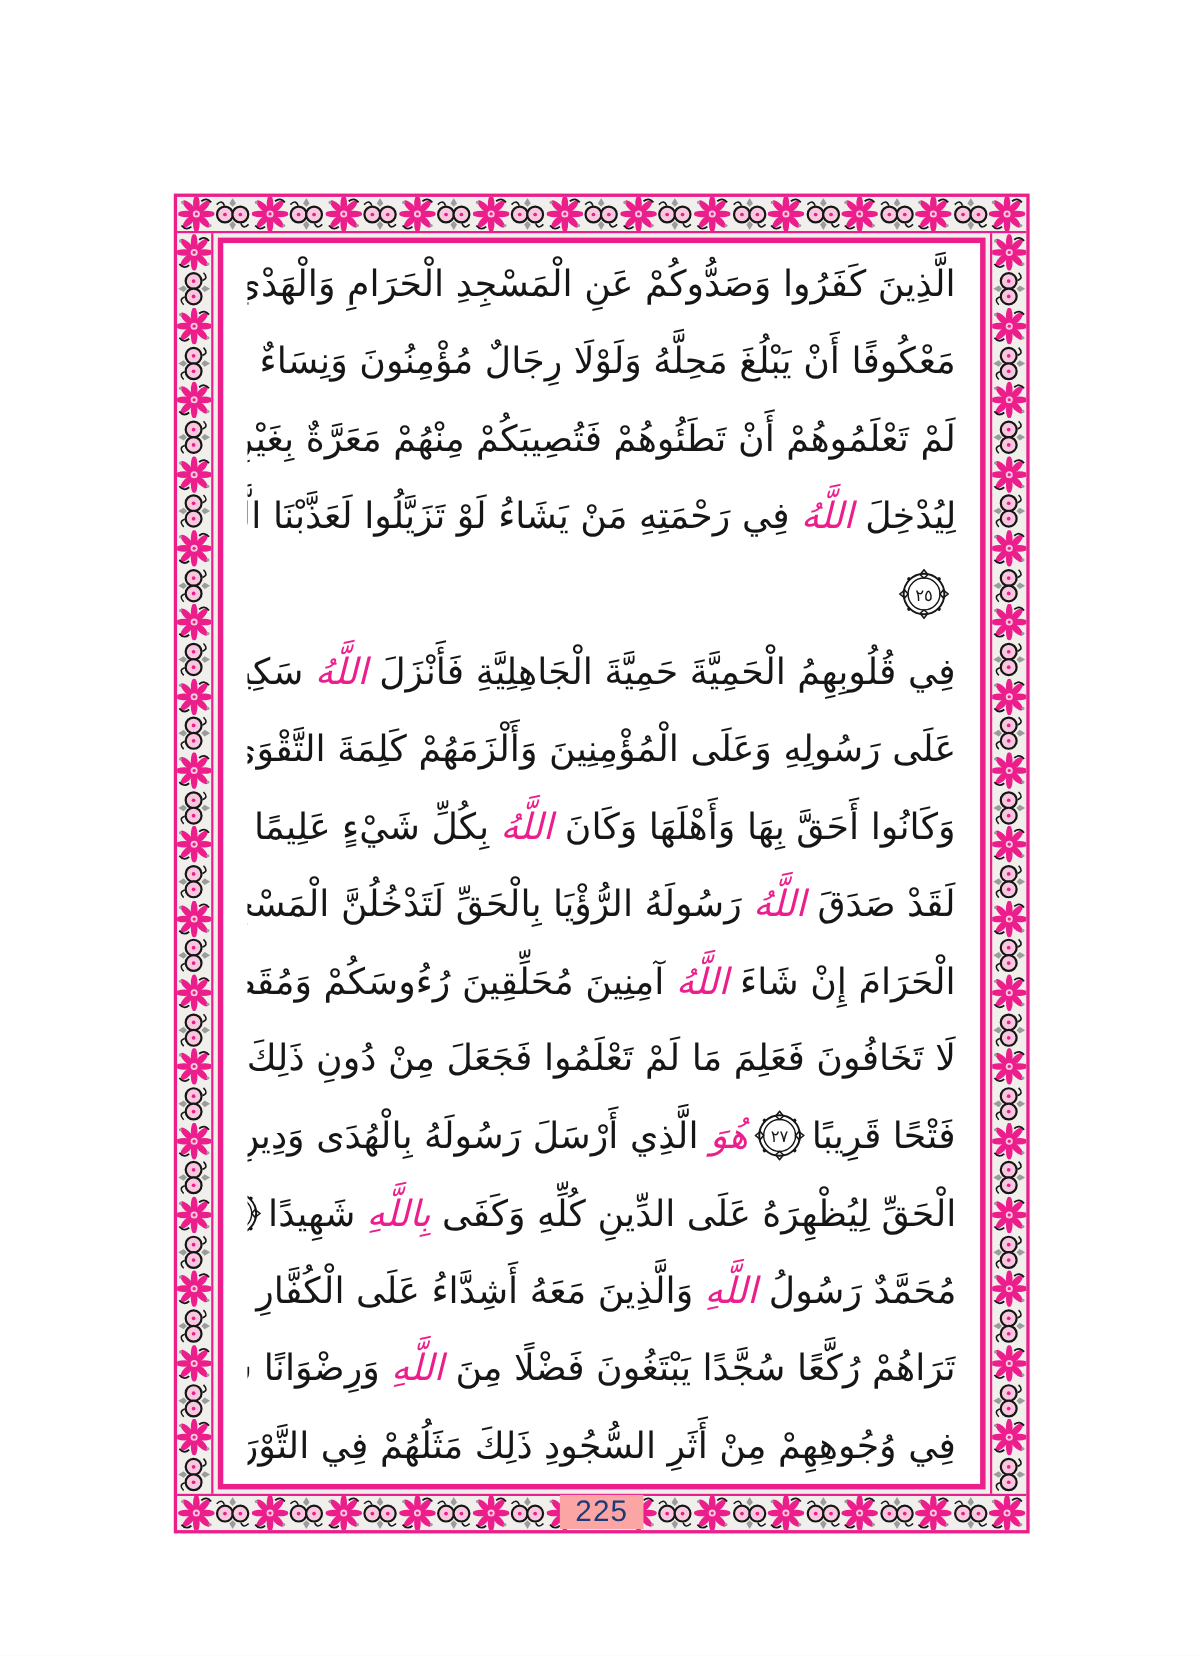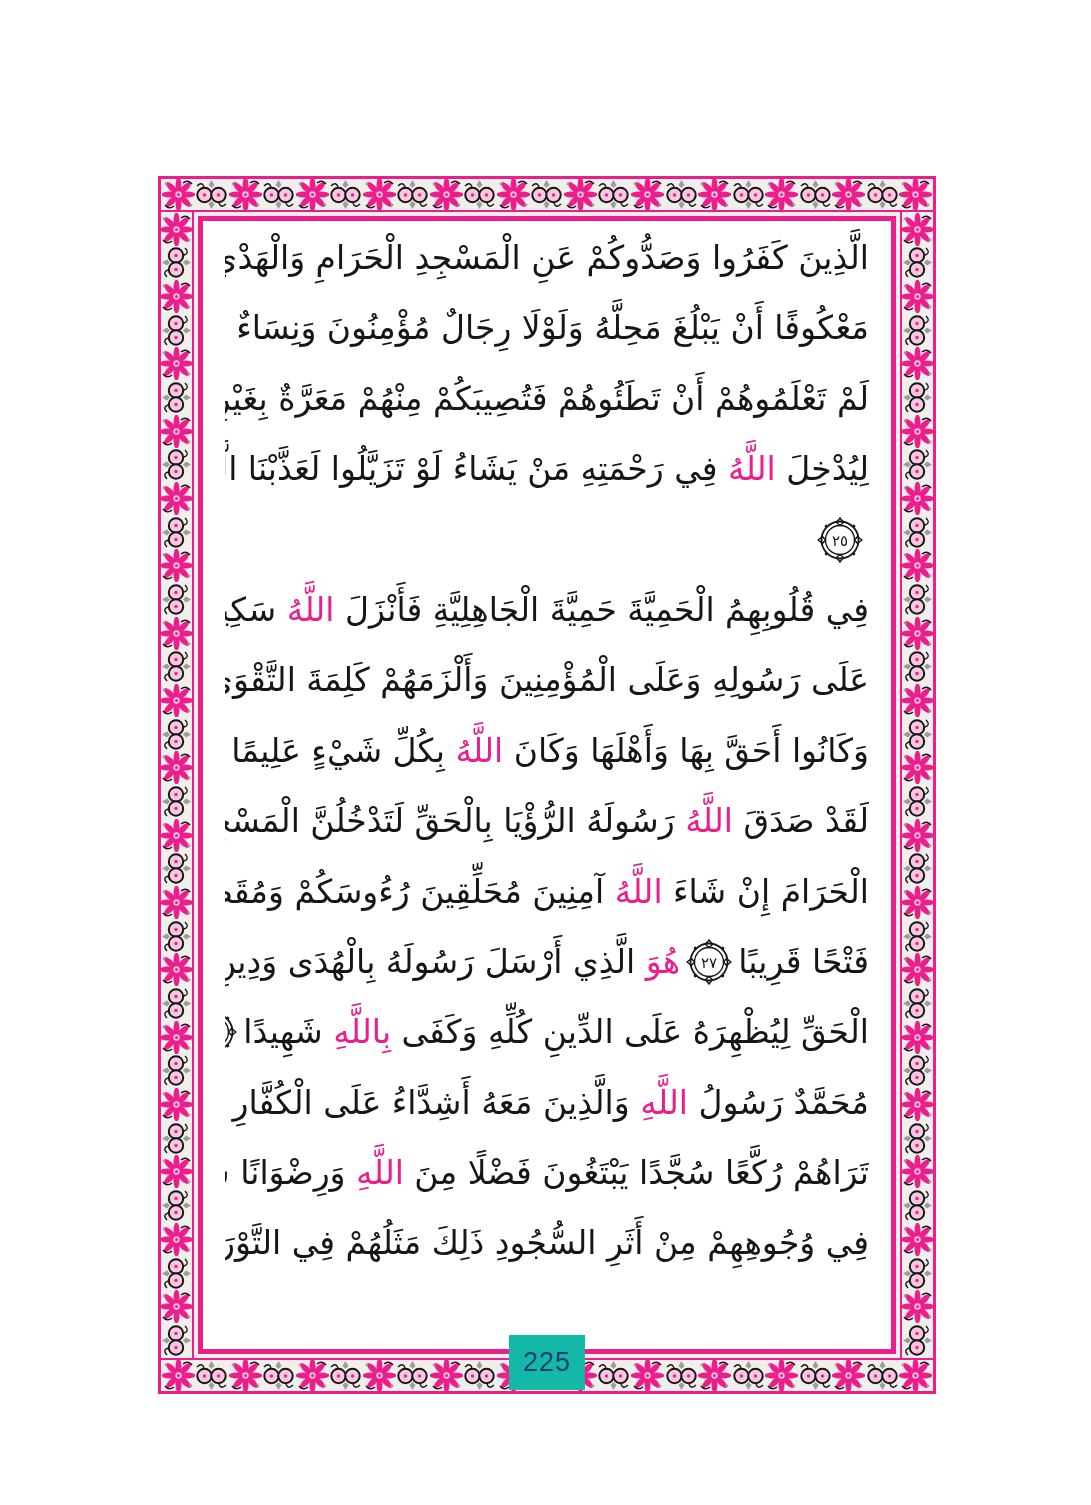--- a/index.html
+++ b/index.html
@@ -25,30 +25,30 @@
     padding:2px 22px 0 22px;overflow:hidden;
   }
   .lines{direction:rtl;}
   .line{
     height:70.4px;line-height:70.4px;white-space:nowrap;
     font-size:33px;color:var(--ink,#161616);
     text-align:justify;text-align-last:justify;
     direction:rtl;overflow:hidden;
   }
   .seg{color:var(--ink,#161616);}
-  .allah{color:var(--pink,#EC1E8C);}
+  .allah{color:var(--pink,#EC1E8C);font-style:italic;}
   .medallion{
     display:inline-block;width:46px;height:46px;vertical-align:-12px;
     margin:0 6px;line-height:normal;
   }
   .medallion svg{display:block;width:46px;height:46px;}
   .pagenum{
     position:absolute;bottom:1px;left:50%;transform:translateX(-50%);
-    z-index:3;background:#14b8a6;height:31px;line-height:31px;
-    padding:12px 14px;font-family:"Liberation Sans",sans-serif;
+    z-index:3;background:#fca5a5;height:31px;line-height:31px;
+    padding:0 14px;font-family:"Liberation Sans",sans-serif;
     font-size:27px;color:var(--navy,#1C3C77);letter-spacing:1px;
   }
 </style>
 </head>
 <body>
 
 <div class="canvas" id="canvas" style="--pink: #EC1E8C; --lpink: #F8C9DE; --band: #F0EFEB; --ink: #161616; --gray: #9C9C9C; --navy: #1C3C77;">
   <div class="frame">
     <div class="strip strip-top" id="strip-top">
         <span class="tile">
@@ -1915,20 +1915,21 @@
                 <path d="M23 1 l3.5 4.5 -3.5 3 -3.5 -3 z" fill="none" stroke="#161616" stroke-width="1.4" transform="rotate(180 23 23)"></path>
                 <path d="M23 1 l3.5 4.5 -3.5 3 -3.5 -3 z" fill="none" stroke="#161616" stroke-width="1.4" transform="rotate(270 23 23)"></path>
                 <circle cx="23" cy="3.6" r="1.6" fill="#161616" transform="rotate(45 23 23)"></circle>
                 <circle cx="23" cy="3.6" r="1.6" fill="#161616" transform="rotate(135 23 23)"></circle>
                 <circle cx="23" cy="3.6" r="1.6" fill="#161616" transform="rotate(225 23 23)"></circle>
                 <circle cx="23" cy="3.6" r="1.6" fill="#161616" transform="rotate(315 23 23)"></circle>
     <text x="23" y="29" text-anchor="middle" font-family="DejaVu Sans" font-size="15" fill="#161616">٢٦</text>
               </svg></span></div>
           <div class="line"><span class="seg">لَقَدْ صَدَقَ </span><span class="seg allah">اللَّهُ</span><span class="seg"> رَسُولَهُ الرُّؤْيَا بِالْحَقِّ لَتَدْخُلُنَّ الْمَسْجِدَ</span></div>
           <div class="line"><span class="seg">الْحَرَامَ إِنْ شَاءَ </span><span class="seg allah">اللَّهُ</span><span class="seg"> آمِنِينَ مُحَلِّقِينَ رُءُوسَكُمْ وَمُقَصِّرِينَ</span></div>
+          <div class="line"><span class="seg">لَا تَخَافُونَ فَعَلِمَ مَا لَمْ تَعْلَمُوا فَجَعَلَ مِنْ دُونِ ذَلِكَ</span></div>
           <div class="line"><span class="seg">فَتْحًا قَرِيبًا</span><span class="medallion"><svg viewBox="0 0 46 46">
     <circle cx="23" cy="23" r="18.5" fill="#fff" stroke="#161616" stroke-width="1.8"></circle>
     <circle cx="23" cy="23" r="14.5" fill="#fff" stroke="#161616" stroke-width="1.3"></circle>
     <path d="M23 1 l3.5 4.5 -3.5 3 -3.5 -3 z" fill="none" stroke="#161616" stroke-width="1.4" transform="rotate(0 23 23)"></path>
                 <path d="M23 1 l3.5 4.5 -3.5 3 -3.5 -3 z" fill="none" stroke="#161616" stroke-width="1.4" transform="rotate(90 23 23)"></path>
                 <path d="M23 1 l3.5 4.5 -3.5 3 -3.5 -3 z" fill="none" stroke="#161616" stroke-width="1.4" transform="rotate(180 23 23)"></path>
                 <path d="M23 1 l3.5 4.5 -3.5 3 -3.5 -3 z" fill="none" stroke="#161616" stroke-width="1.4" transform="rotate(270 23 23)"></path>
                 <circle cx="23" cy="3.6" r="1.6" fill="#161616" transform="rotate(45 23 23)"></circle>
                 <circle cx="23" cy="3.6" r="1.6" fill="#161616" transform="rotate(135 23 23)"></circle>
                 <circle cx="23" cy="3.6" r="1.6" fill="#161616" transform="rotate(225 23 23)"></circle>

